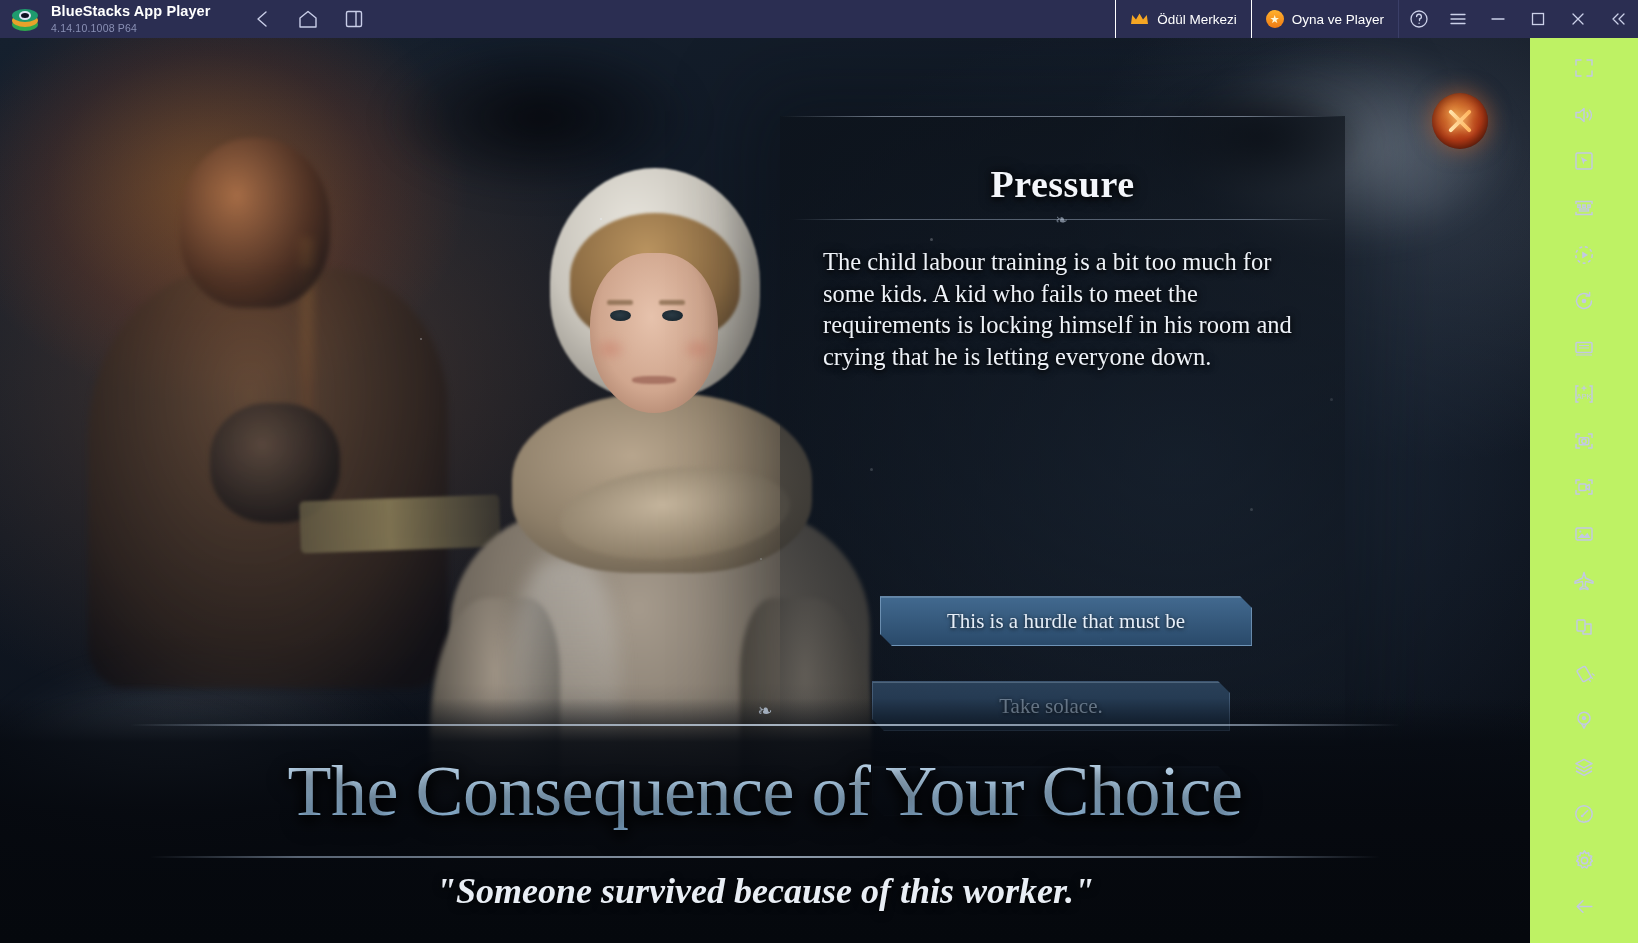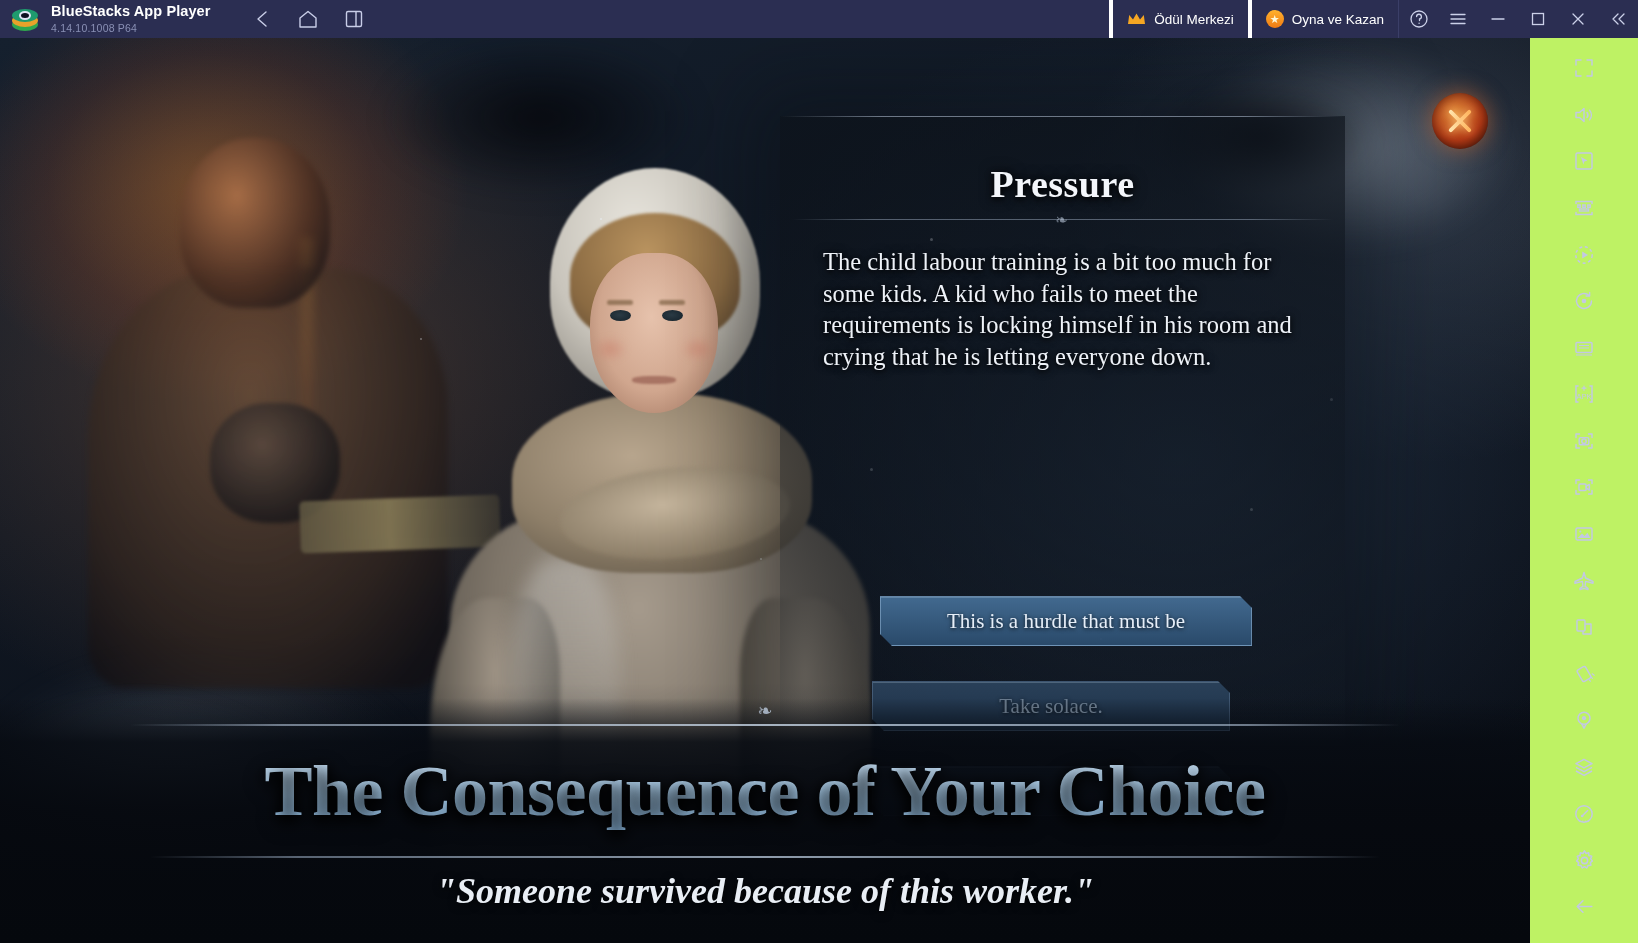--- a/index.html
+++ b/index.html
@@ -46,21 +46,21 @@
   }
   .nav-btn svg { stroke: #c9cee8; fill: none; stroke-width: 1.4; }
 
   .tb-spacer { flex: 1; }
 
   .pill {
     display: flex; align-items: center; gap: 8px;
     height: 38px; padding: 0 14px;
     color: #ffffff; font-size: 13.5px;
     cursor: pointer;
-    border-left: 4px solid #ffffff;
+    border-left: 1px solid #ffffff;
   }
   .crown {
     width: 19px; height: 14px; position: relative; flex: none;
   }
   .crown svg { display:block; }
   .coin {
     width: 18px; height: 18px; border-radius: 50%;
     background: linear-gradient(#ffb22e,#f07a12);
     display: flex; align-items: center; justify-content: center;
     flex: none; font-size: 11px; color: #fff8d8;
@@ -338,21 +338,21 @@
     font-family: "Liberation Serif", serif;
   }
   #result-rule-top {
     position: absolute; left: 130px; top: 26px; width: 1270px; height: 2px;
     background: linear-gradient(90deg, transparent, rgba(190,208,230,.55) 12%, rgba(210,226,244,.75) 50%, rgba(190,208,230,.55) 88%, transparent);
   }
   #result-title {
     position: absolute; left: 0; top: 54px; width: 1530px;
     text-align: center;
     font-family: "Liberation Serif", serif;
-    font-weight: bold;
+    font-weight: normal;
     font-size: 72px;
     line-height: 78px;
     letter-spacing: -.5px;
     color: #bcdcf5;
     background: linear-gradient(180deg, #d6ecff 0%, #a9cfee 55%, #8cb9e0 100%);
     -webkit-background-clip: text; background-clip: text;
     -webkit-text-fill-color: transparent;
     text-shadow: 0 4px 16px rgba(0,0,0,.9);
     filter: drop-shadow(0 3px 6px rgba(0,0,0,.85));
   }
@@ -430,21 +430,21 @@
       <span class="crown">
         <svg width="19" height="14" viewBox="0 0 19 14">
           <path d="M1 12 L2.2 3 L6 7.5 L9.5 1.5 L13 7.5 L16.8 3 L18 12 Z" fill="#f5a623" stroke="none"></path>
         </svg>
       </span>
       <span>Ödül Merkezi</span>
     </div>
 
     <div class="pill">
       <span class="coin">★</span>
-      <span>Oyna ve Kazan</span>
+      <span>Oyna ve Player</span>
     </div>
 
     <div class="win-btn help-btn">
       <svg width="20" height="20" viewBox="0 0 20 20">
         <circle cx="10" cy="10" r="8"></circle>
         <path d="M7.6 7.6a2.4 2.4 0 1 1 2.9 2.4v1.5" stroke-linecap="round"></path>
         <circle cx="10.1" cy="14.2" r=".7" fill="#ccd1e9" stroke="none"></circle>
       </svg>
     </div>
 

